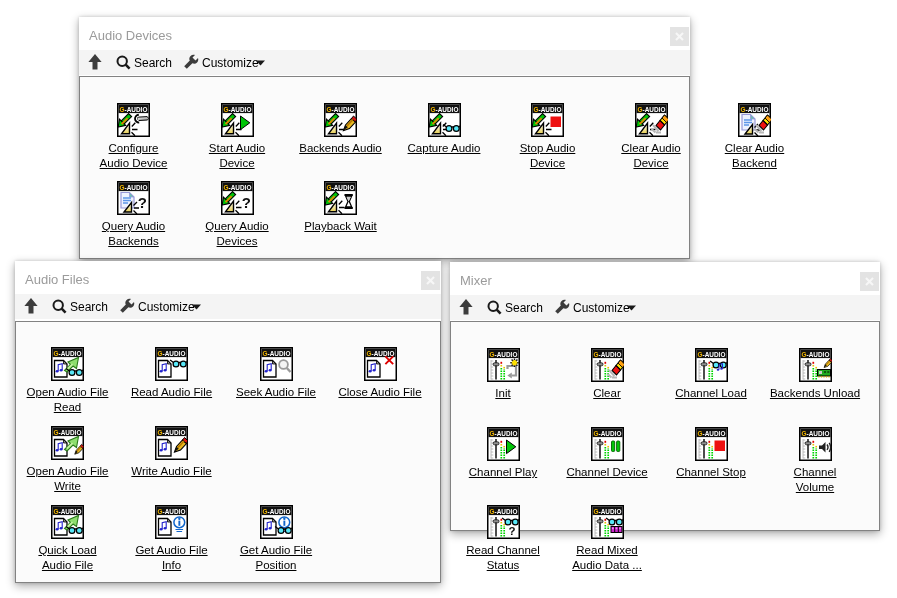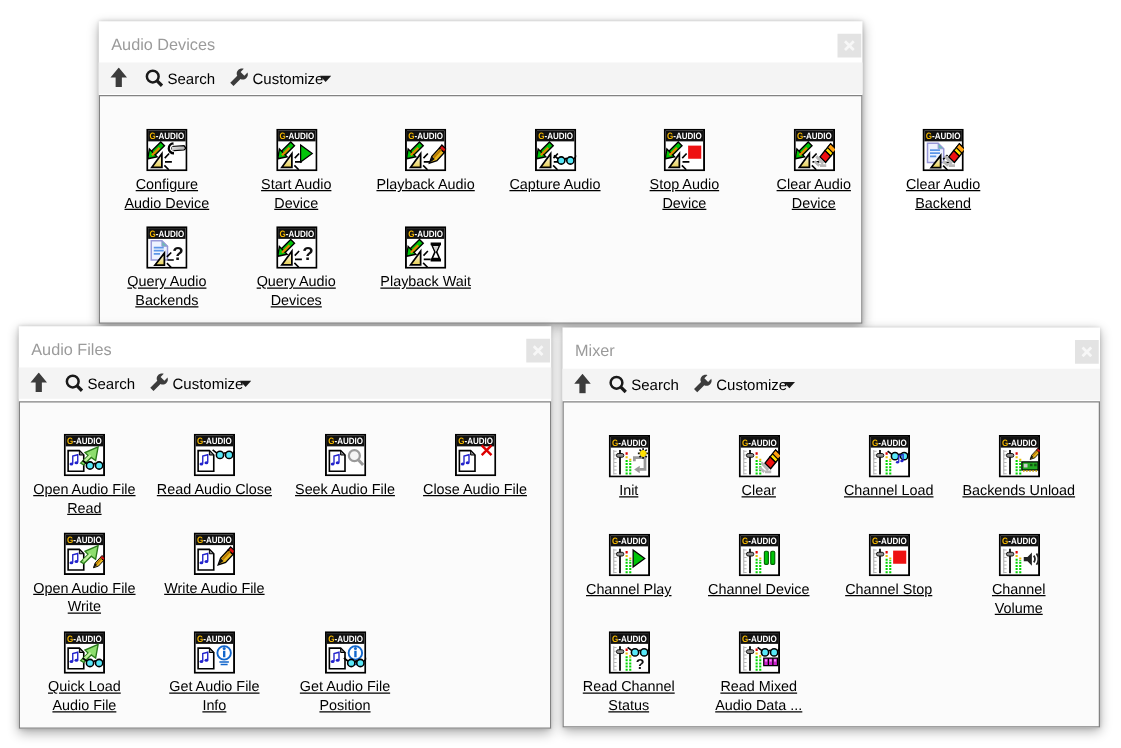--- a/index.html
+++ b/index.html
@@ -209,21 +209,21 @@
       </svg>
       <div class="lbl">Start Audio<br>Device</div>
     </div>
 <div class="cell" style="left:209.5px;top:86px">
       <svg class="vi" width="33" height="34" viewBox="0 0 33 34">
         <use href="#f"></use>
         <use href="#ga"></use>
         <use href="#spk"></use>
         <use href="#gpencil"></use>
       </svg>
-      <div class="lbl">Playback Audio</div>
+      <div class="lbl">Backends Audio</div>
     </div>
 <div class="cell" style="left:313px;top:86px">
       <svg class="vi" width="33" height="34" viewBox="0 0 33 34">
         <use href="#f"></use>
         <use href="#ga"></use>
         <use href="#spk"></use>
         <use href="#gglasses"></use>
       </svg>
       <div class="lbl">Capture Audio</div>
     </div>
@@ -315,21 +315,21 @@
         <use href="#gglasses"></use>
       </svg>
       <div class="lbl">Open Audio File<br>Read</div>
     </div>
 <div class="cell" style="left:104.5px;top:86px">
       <svg class="vi" width="33" height="34" viewBox="0 0 33 34">
         <use href="#f"></use>
         <use href="#mdoc"></use>
         <use href="#gglasses" transform="translate(0,-8.5)"></use>
       </svg>
-      <div class="lbl">Read Audio Close</div>
+      <div class="lbl">Read Audio File</div>
     </div>
 <div class="cell" style="left:209px;top:86px">
       <svg class="vi" width="33" height="34" viewBox="0 0 33 34">
         <use href="#f"></use>
         <use href="#mdoc"></use>
         <use href="#gmag"></use>
       </svg>
       <div class="lbl">Seek Audio File</div>
     </div>
 <div class="cell" style="left:313px;top:86px">
@@ -377,21 +377,21 @@
 <div class="cell" style="left:209px;top:244px">
       <svg class="vi" width="33" height="34" viewBox="0 0 33 34">
         <use href="#f"></use>
         <use href="#mdoc"></use>
         <use href="#ginfo"></use>
         <use href="#gglasses"></use>
       </svg>
       <div class="lbl">Get Audio File<br>Position</div>
     </div>
 </div>
-<div class="win" style="left:450px;top:262px;width:430px;height:320px">
+<div class="win" style="left:450px;top:262px;width:430px;height:269px">
 <div class="title">Mixer</div>
 <div class="close">
       <svg width="9" height="9" viewBox="0 0 9 9">
         <path d="M1,1 L8,8 M8,1 L1,8" stroke="#f7f7f7" stroke-width="2.2"></path>
       </svg>
     </div>
 <div class="tb">
 <svg class="up" width="14" height="16" viewBox="0 0 14 16">
         <polygon points="7,0 13.6,8 9.5,8 9.5,15.5 4.5,15.5 4.5,8 0.4,8" fill="#3c3c3c"></polygon>
       </svg>

